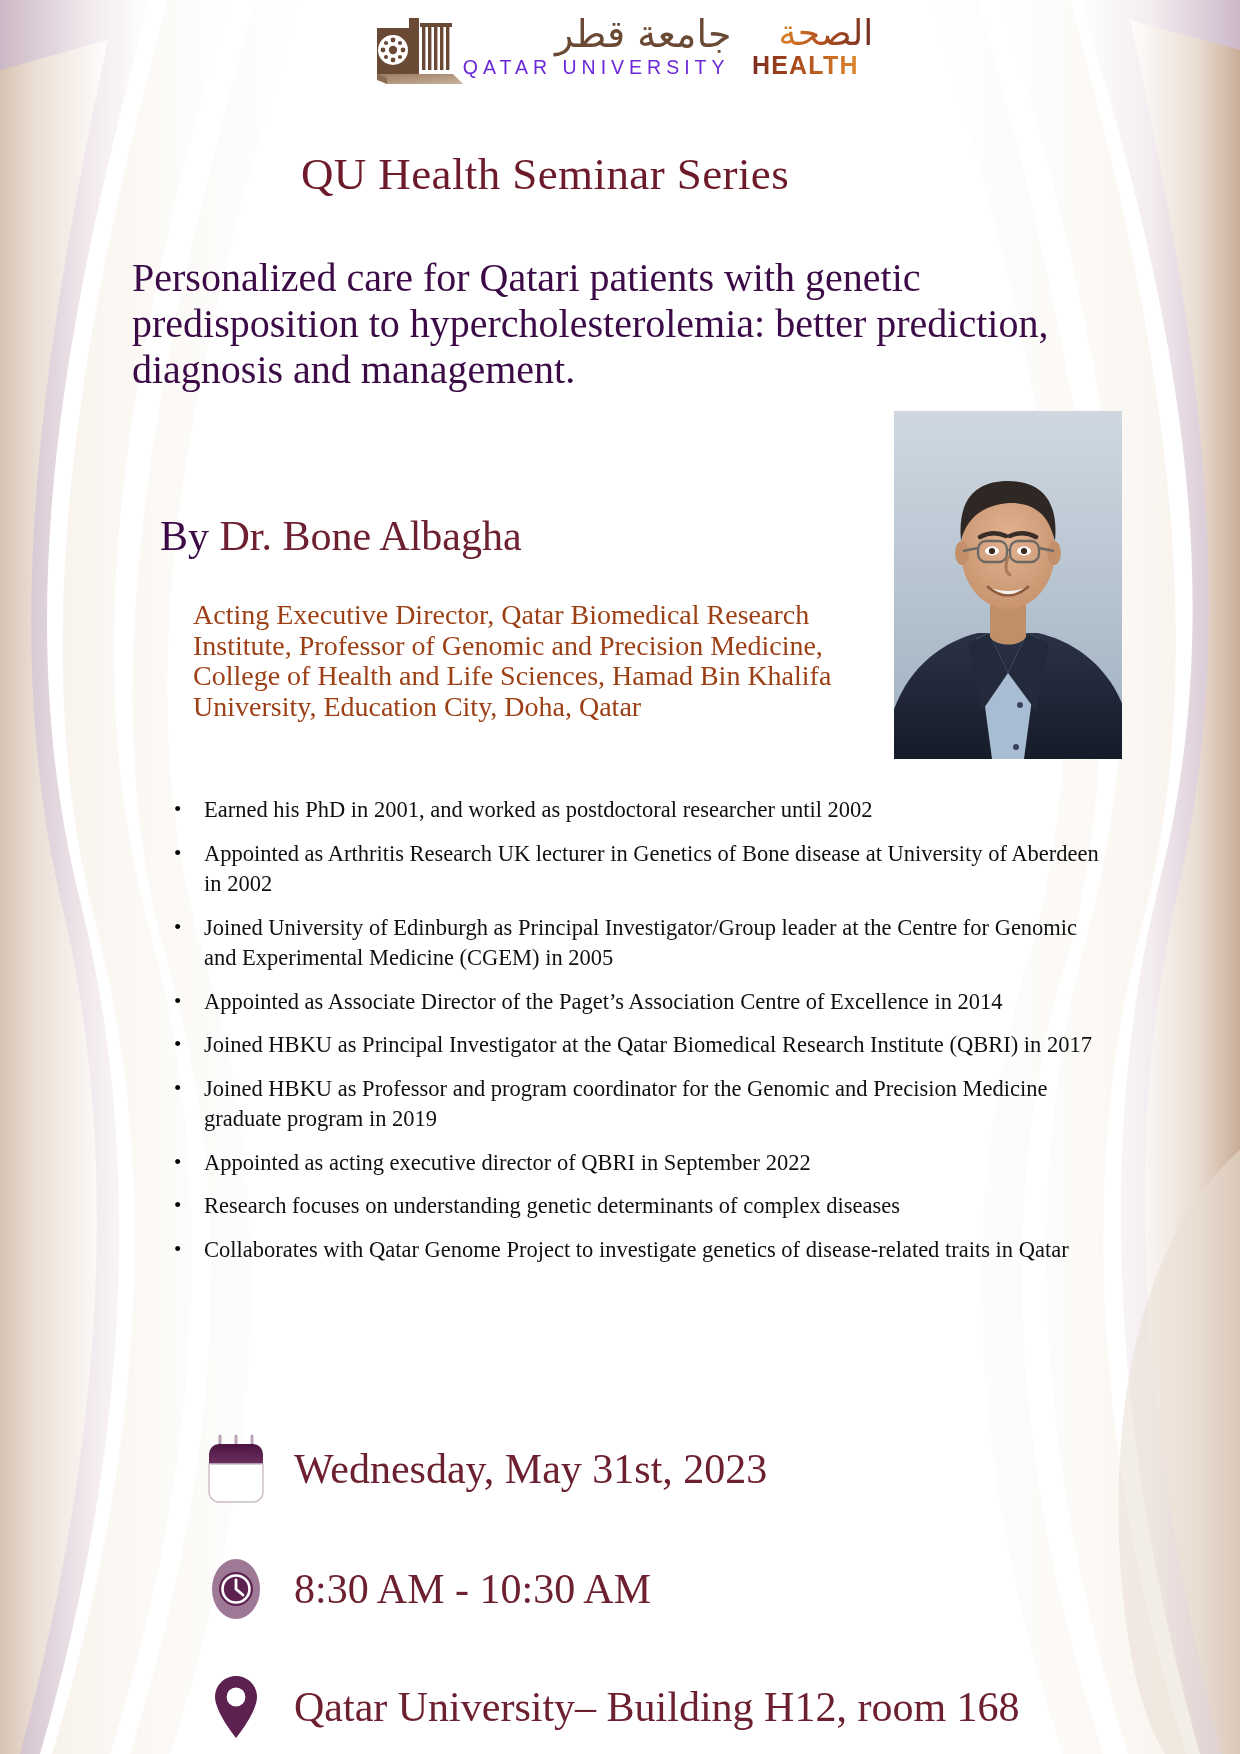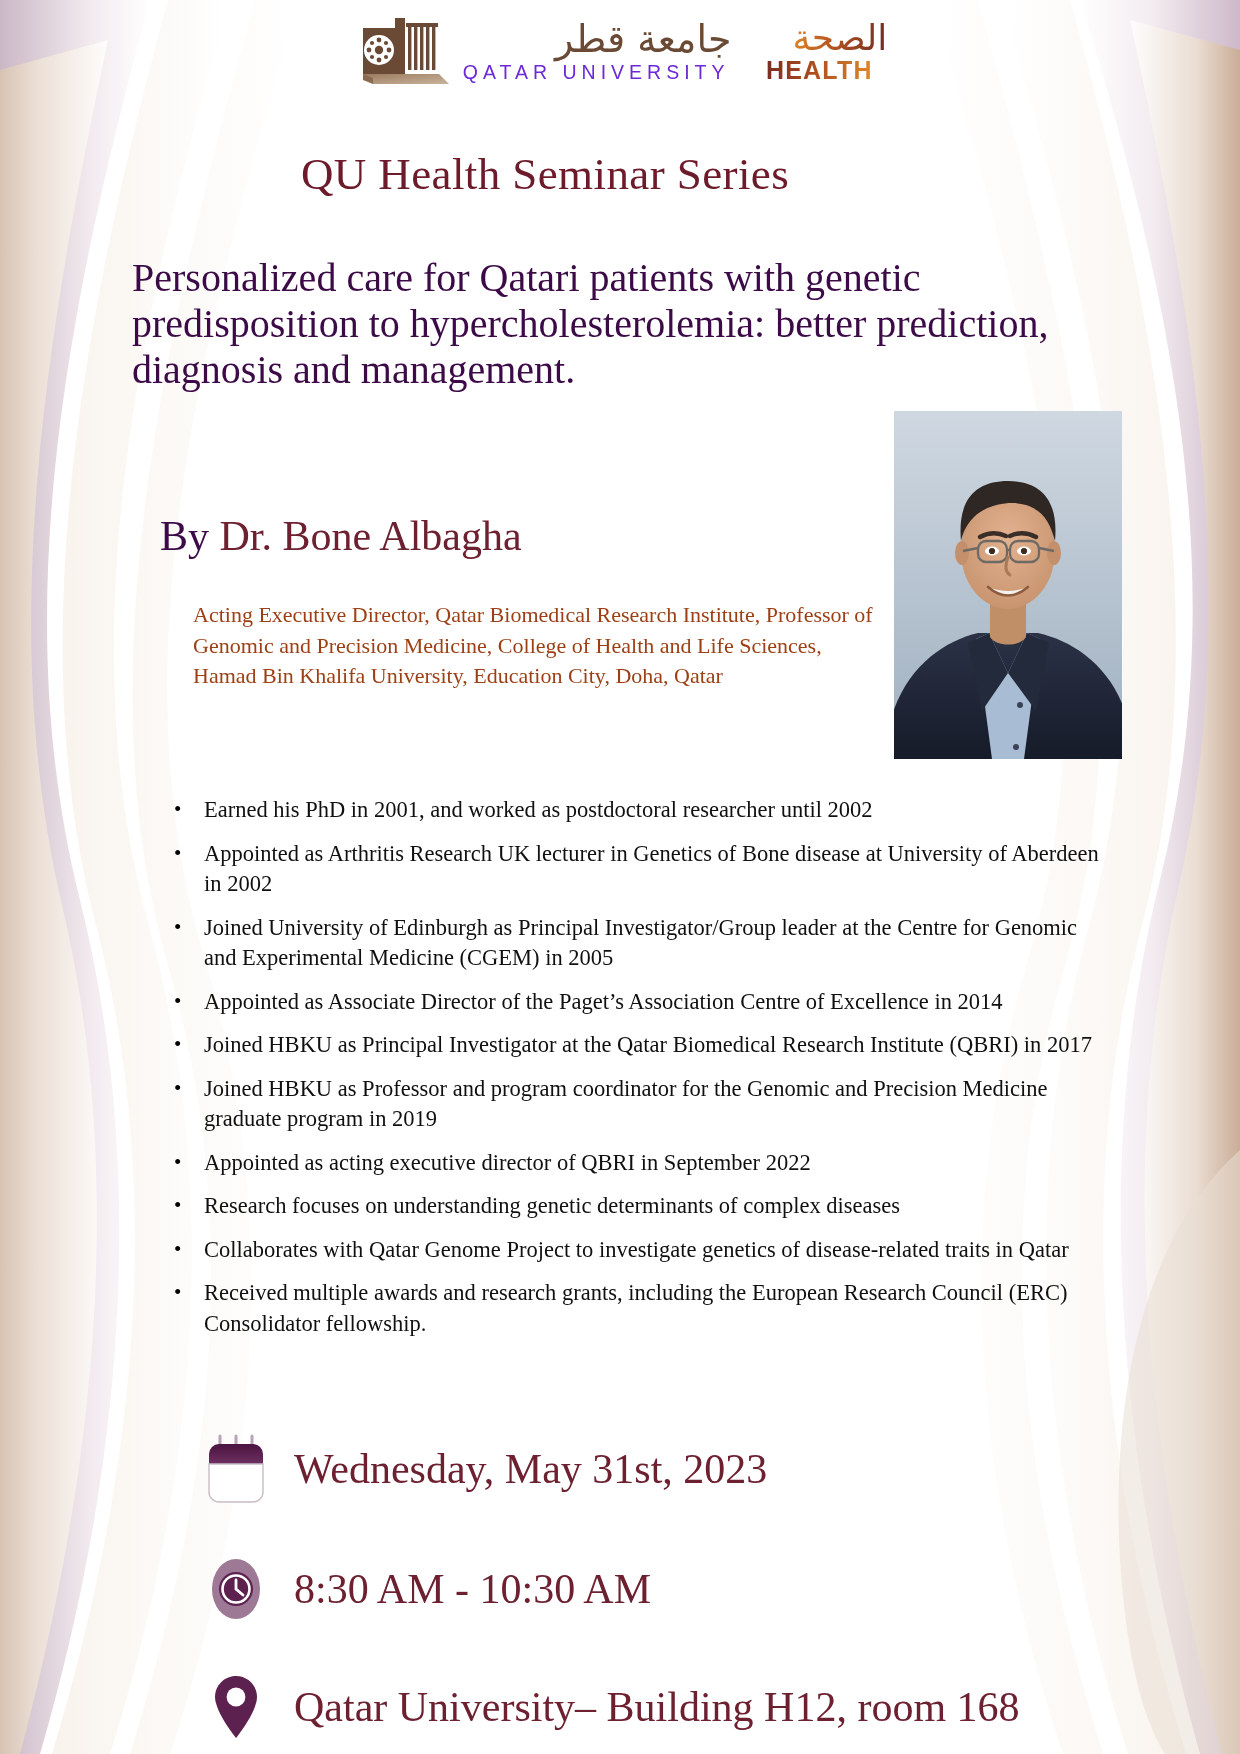--- a/index.html
+++ b/index.html
@@ -13,21 +13,21 @@
 
   
   #bg { position:absolute; inset:0; z-index:0; }
 
   
   .page { position:relative; z-index:2; width:1240px; height:1754px; }
 
   
   .logo-bar{
     position:absolute; top:14px; left:0; width:1240px;
-    display:flex; justify-content:center; align-items:center; gap:14px;
+    display:flex; justify-content:center; align-items:flex-start; 
   }
   .qu-mark{ width:96px; height:74px; position:relative; }
   .qu-word{ display:flex; flex-direction:column; align-items:flex-end; }
   .qu-ar{
     font-family:"DejaVu Sans", sans-serif;
     font-size:38px; line-height:40px; color:#6b4a35; letter-spacing:2px;
     direction:rtl;
   }
   .qu-en{
     font-family:"Liberation Sans", sans-serif;
@@ -59,21 +59,21 @@
   }
   .byline{
     position:absolute; top:513px; left:160px;
     font-size:42px; line-height:46px;
   }
   .byline .by{ color:#3c0b47; }
   .byline .who{ color:#6d2030; }
 
   .affiliation{
     position:absolute; top:600px; left:193px; width:690px;
-    font-size:22px; line-height:30.5px; color:#9c3f14;
+    font-size:28px; line-height:30.5px; color:#9c3f14;
   }
 
   
   .photo{
     position:absolute; top:411px; left:894px; width:228px; height:348px;
     overflow:hidden; background:#b9c4d0;
   }
   .photo svg{ display:block; width:100%; height:100%; }
 
   
@@ -275,21 +275,20 @@
   <ul class="bio">
     <li>Earned his PhD in 2001, and worked as postdoctoral researcher until 2002</li>
     <li>Appointed as Arthritis Research UK lecturer in Genetics of Bone disease at University of Aberdeen in 2002</li>
     <li>Joined University of Edinburgh as Principal Investigator/Group leader at the Centre for Genomic and Experimental Medicine (CGEM) in 2005</li>
     <li>Appointed as Associate Director of the Paget’s Association Centre of Excellence in 2014</li>
     <li>Joined HBKU as Principal Investigator at the Qatar Biomedical Research Institute (QBRI) in 2017</li>
     <li>Joined HBKU as Professor and program coordinator for the Genomic and Precision Medicine graduate program in 2019</li>
     <li>Appointed as acting executive director of QBRI in September 2022</li>
     <li>Research focuses on understanding genetic determinants of complex diseases</li>
     <li>Collaborates with Qatar Genome Project to investigate genetics of disease-related traits in Qatar</li>
-    <li>Received multiple awards and research grants, including the European Research Council (ERC) Consolidator fellowship.</li>
   </ul>
 
   <div class="detail" id="row-date">
     <span class="ico">
       <svg width="58" height="74" viewBox="0 0 58 74">
         <defs>
           <linearGradient id="calg" x1="0" y1="0" x2="0" y2="1">
             <stop offset="0%" stop-color="#4a1340"></stop>
             <stop offset="100%" stop-color="#6d3061"></stop>
           </linearGradient>

